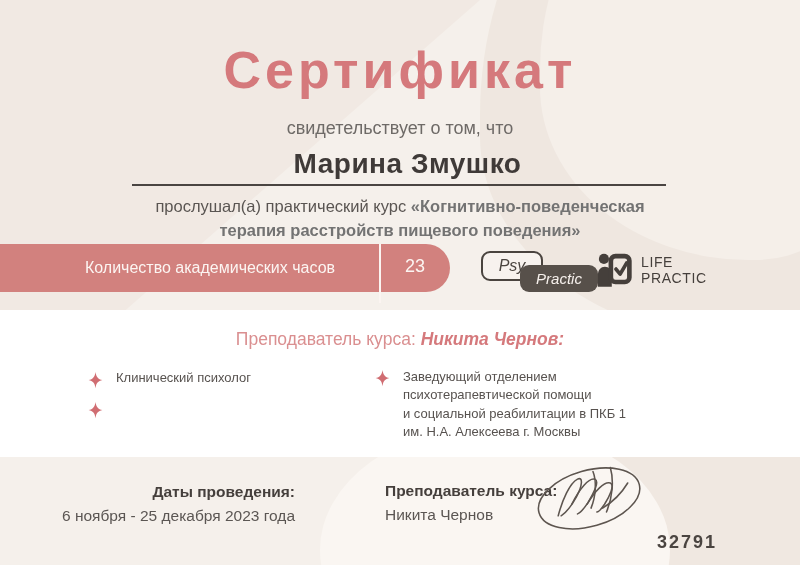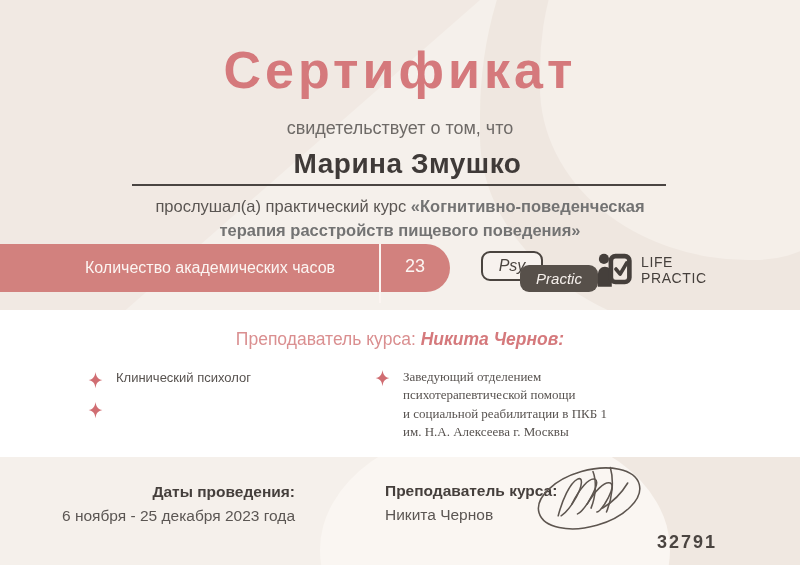--- a/index.html
+++ b/index.html
@@ -100,21 +100,21 @@
   .card-heading{
     position:absolute; left:0; right:0; top:19px; text-align:center;
     font-size:17.5px; color:#da8f90;
   }
   .card-heading b{color:var(--accent); font-weight:700;font-style:italic;}
   .qual-item{position:absolute; display:flex; gap:13px; color:#57524f; font-size:13px;}
   .qual-item .star{flex:0 0 auto; margin-top:1px;}
   .qual-left-1{left:88px; top:60px;}
   .qual-left-2{left:88px; top:90px;}
   .qual-right-1{left:375px; top:58px;}
-  .qual-right-1 .qual-text{width:250px; line-height:1.42; white-space:pre-line;font-family:Liberation Serif, serif;}
+  .qual-right-1 .qual-text{width:250px; line-height:1.42; white-space:pre-line;}
   
   .dates-block{position:absolute; right:505px; top:483px; text-align:right; width:260px;}
   .teacher-block{position:absolute; left:385px; top:482px; text-align:left; width:200px;}
   .f-label{font-size:15.5px; font-weight:700; color:#453f3c;}
   .f-value{font-size:15.5px; color:#5b5653; margin-top:6px;}
   .signature{position:absolute; left:528px; top:456px; width:128px; height:82px;}
   .cert-number{
     position:absolute; left:657px; top:532px;
     font-size:18px; font-weight:700; letter-spacing:2px; color:#4a4440;
   }

